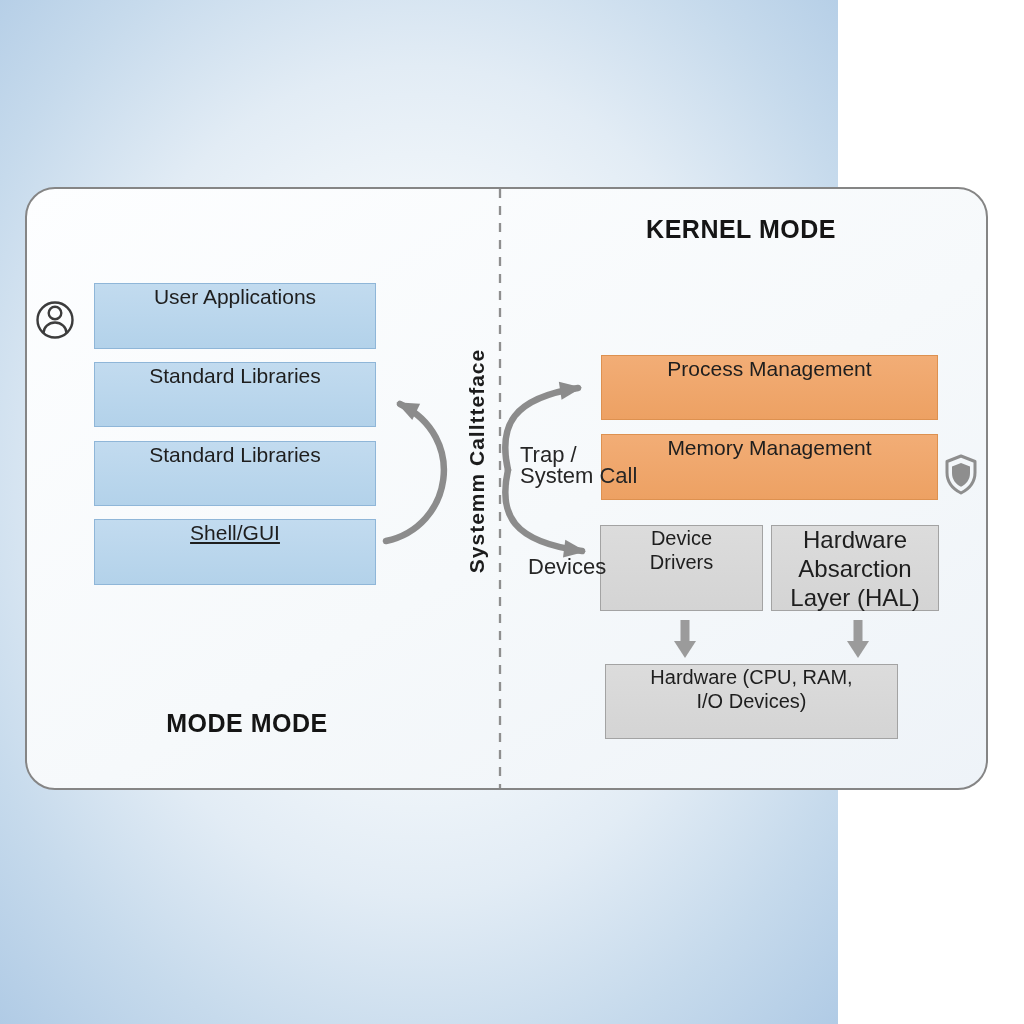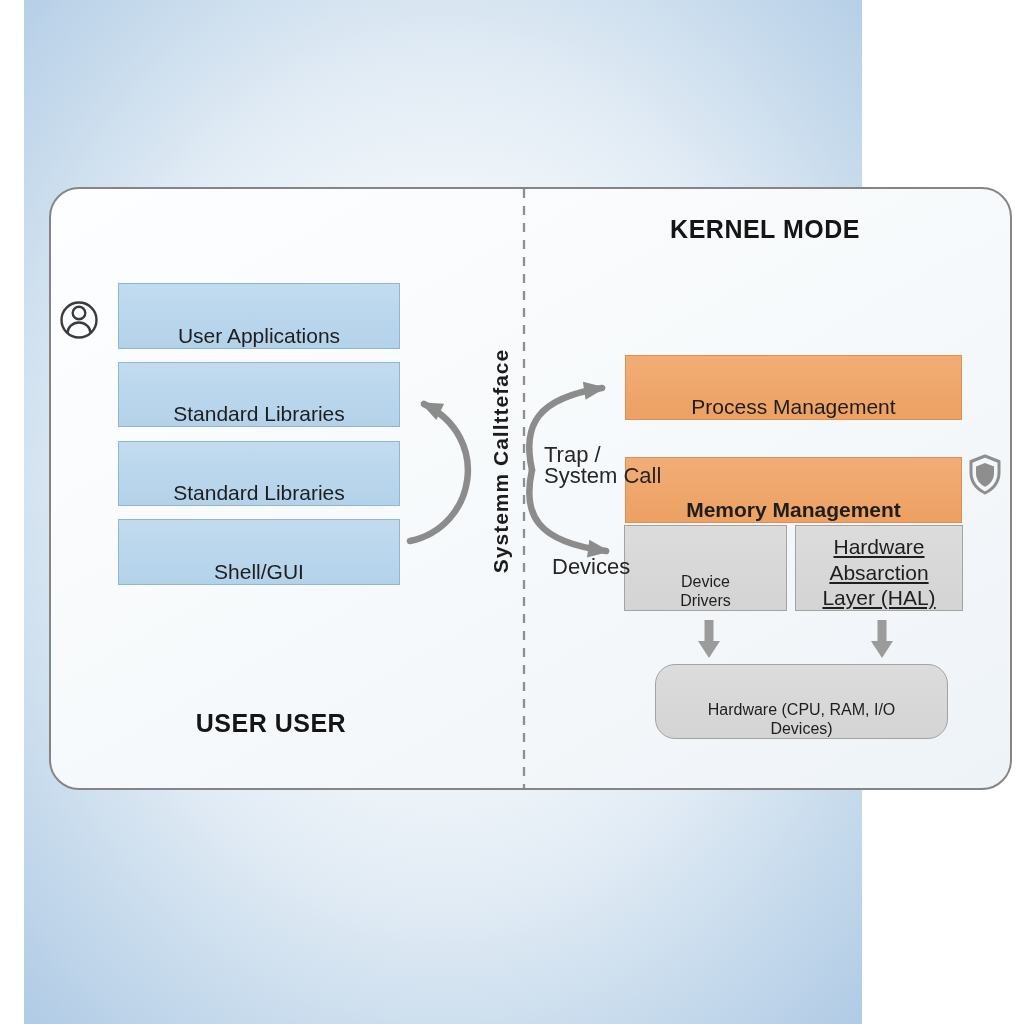--- a/index.html
+++ b/index.html
@@ -5,36 +5,35 @@
   html,body{margin:0;padding:0;}
   body{
     width:1024px;height:1024px;overflow:hidden;
     font-family:"Liberation Sans", sans-serif;
     color:#1d1d1d;
   }
   .page{
     position:relative;width:838px;height:1024px;
     background:radial-gradient(ellipse 78% 78% at 50% 47%,
       #ffffff 0%, #f4f8fb 30%, #e2ecf5 52%, #c6daec 74%, #a9c6e3 100%);
-    margin-left:24px;
   }
   .card{
     position:absolute;left:25px;top:187px;width:963px;height:603px;
     box-sizing:border-box;border:2px solid #858585;border-radius:30px;
     background:linear-gradient(150deg,#fdfeff 0%,#f6f9fb 55%,#eef3f8 100%);
   }
   .box{
     position:absolute;box-sizing:border-box;
-    display:flex;align-items:flex-end;justify-content:center;text-align:center;
+    display:flex;align-items:flex-start;justify-content:center;text-align:center;
     border:1.5px solid;font-size:21px;line-height:1.2;color:#1e1e1e;
   }
   .blue{background:linear-gradient(#c2dbef,#b3d2ea);border-color:#8fb6d8;}
   .orange-light{background:linear-gradient(#f9cd9e,#f5c28d);border-color:#e2a55e;}
   .orange{background:linear-gradient(#f2ad76,#eda163);border-color:#dd9150;}
-  .gray{background:linear-gradient(#dcdcdc,#d4d4d4);border-color:#a3a3a3;font-size:16px;}
+  .gray{background:linear-gradient(#dcdcdc,#d4d4d4);border-color:#a3a3a3;font-size:20px;}
   .mode-title{
     position:absolute;font-size:25px;font-weight:bold;letter-spacing:.5px;
     color:#151515;text-align:center;width:260px;
   }
   .v-label{
     position:absolute;left:477px;top:461px;
     transform:translate(-50%,-50%) rotate(-90deg);
     font-size:21px;font-weight:600;letter-spacing:1px;white-space:nowrap;
     color:#1c1c1c;
   }
@@ -43,51 +42,51 @@
   svg.overlay{position:absolute;left:0;top:0;pointer-events:none;}
 </style>
 </head>
 <body>
 
 <div class="page">
 
   <div class="card"></div>
 
   <div class="mode-title" style="left:611px;top:215px;">KERNEL MODE</div>
-  <div class="mode-title" style="left:117px;top:709px;">USER USER</div>
+  <div class="mode-title" style="left:117px;top:709px;">MODE MODE</div>
 
   <div class="v-label">Systemm Calltteface</div>
 
   <div class="box blue" style="left:94px;top:283px;width:282px;height:66px;">
     <span>User Applications</span>
   </div>
   <div class="box blue" style="left:94px;top:362px;width:282px;height:65px;">
     <span>Standard Libraries</span>
   </div>
   <div class="box blue" style="left:94px;top:441px;width:282px;height:65px;">
     <span>Standard Libraries</span>
   </div>
-  <div class="box blue" style="left:94px;top:519px;width:282px;height:66px;">
+  <div class="box blue" style="left:94px;top:519px;width:282px;height:66px;text-decoration:underline;">
     <span>Shell/GUI</span>
   </div>
 
   <div class="box orange" style="left:601px;top:355px;width:337px;height:65px;">
     <span>Process Management</span>
   </div>
-  <div class="box orange" style="left:601px;top:457px;width:337px;height:66px;font-weight:bold;">
+  <div class="box orange" style="left:601px;top:434px;width:337px;height:66px;">
     <span>Memory Management</span>
   </div>
 
   <div class="box gray" style="left:600px;top:525px;width:163px;height:86px;">
     <span style="max-width:100px;">Device Drivers</span>
   </div>
-  <div class="box gray" style="left:771px;top:525px;width:168px;height:86px;font-size:21px;text-decoration:underline;">
+  <div class="box gray" style="left:771px;top:525px;width:168px;height:86px;font-size:24px;">
     <span style="max-width:155px;">Hardware Absarction Layer (HAL)</span>
   </div>
-  <div class="box gray" style="left:631px;top:664px;width:293px;height:75px;border-radius:20px;">
+  <div class="box gray" style="left:605px;top:664px;width:293px;height:75px;">
     <span style="max-width:230px;">Hardware (CPU, RAM, I/O Devices)</span>
   </div>
 
   <div class="arrow-label" style="left:520px;top:444px;">
     <span>Trap /</span>
     <span>System Call</span>
   </div>
   <div class="arrow-label" style="left:528px;top:556px;">
     <span>Devices</span>
   </div>

